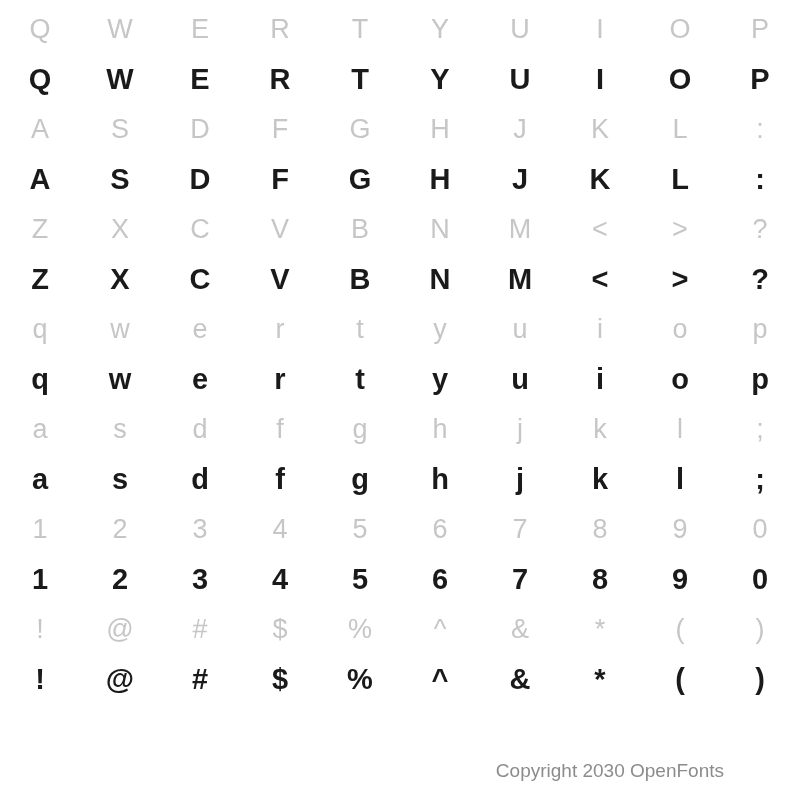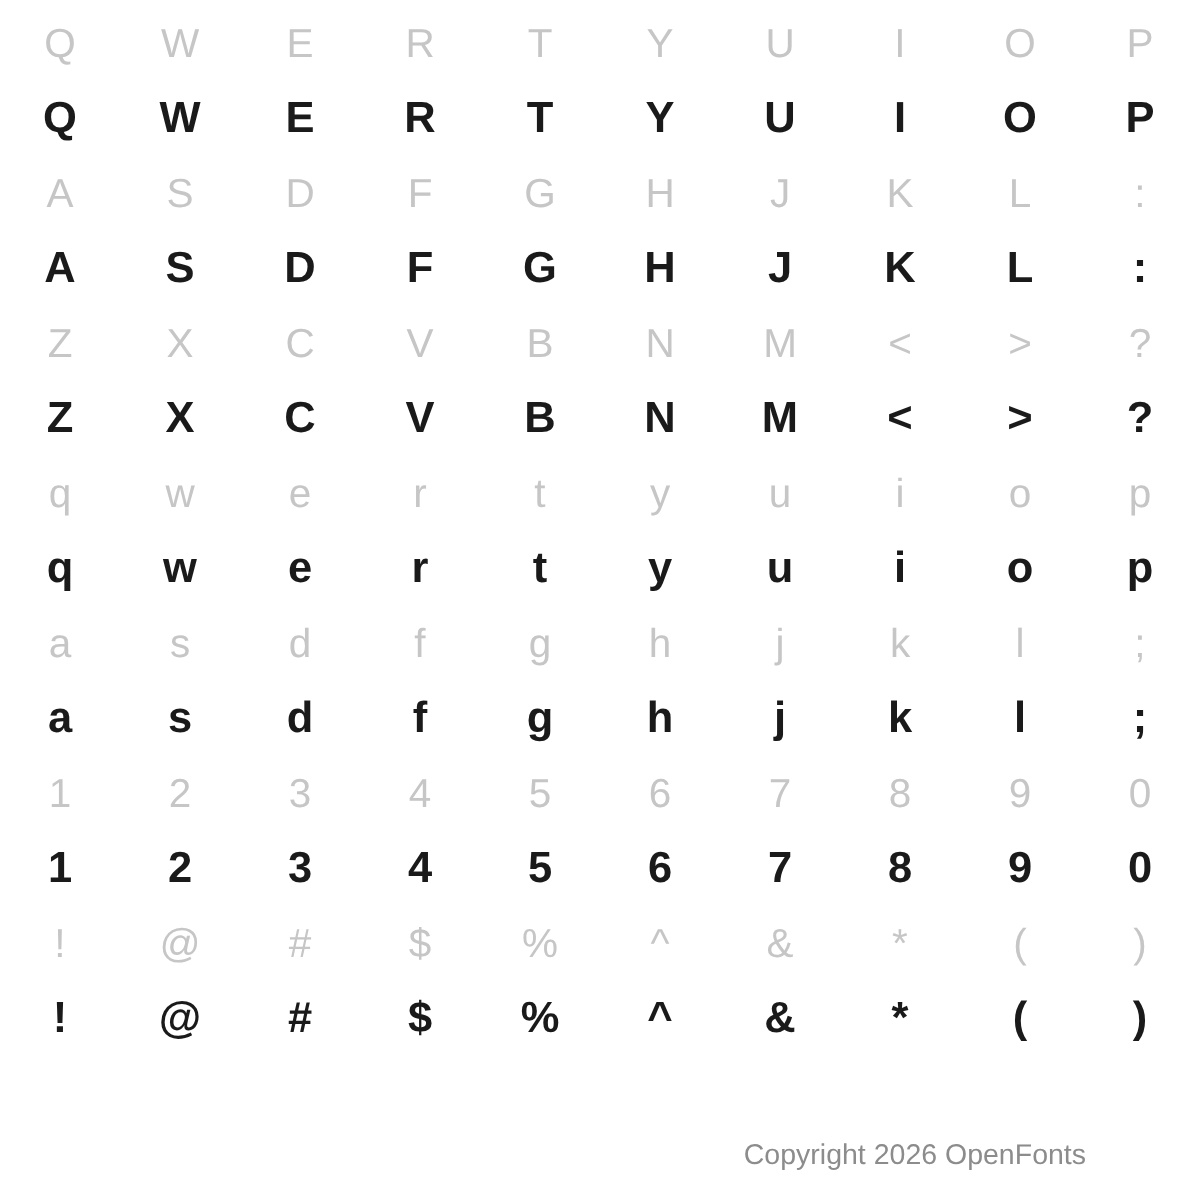--- a/index.html
+++ b/index.html
@@ -230,13 +230,13 @@
       <span class="cell">$</span>
       <span class="cell">%</span>
       <span class="cell">^</span>
       <span class="cell">&amp;</span>
       <span class="cell">*</span>
       <span class="cell">(</span>
       <span class="cell">)</span>
     </div>
   </div>
 
-<div class="footer">Copyright 2026 OpenFonts</div>
+<div class="footer">Copyright 2030 OpenFonts</div>
 
 </body></html>

